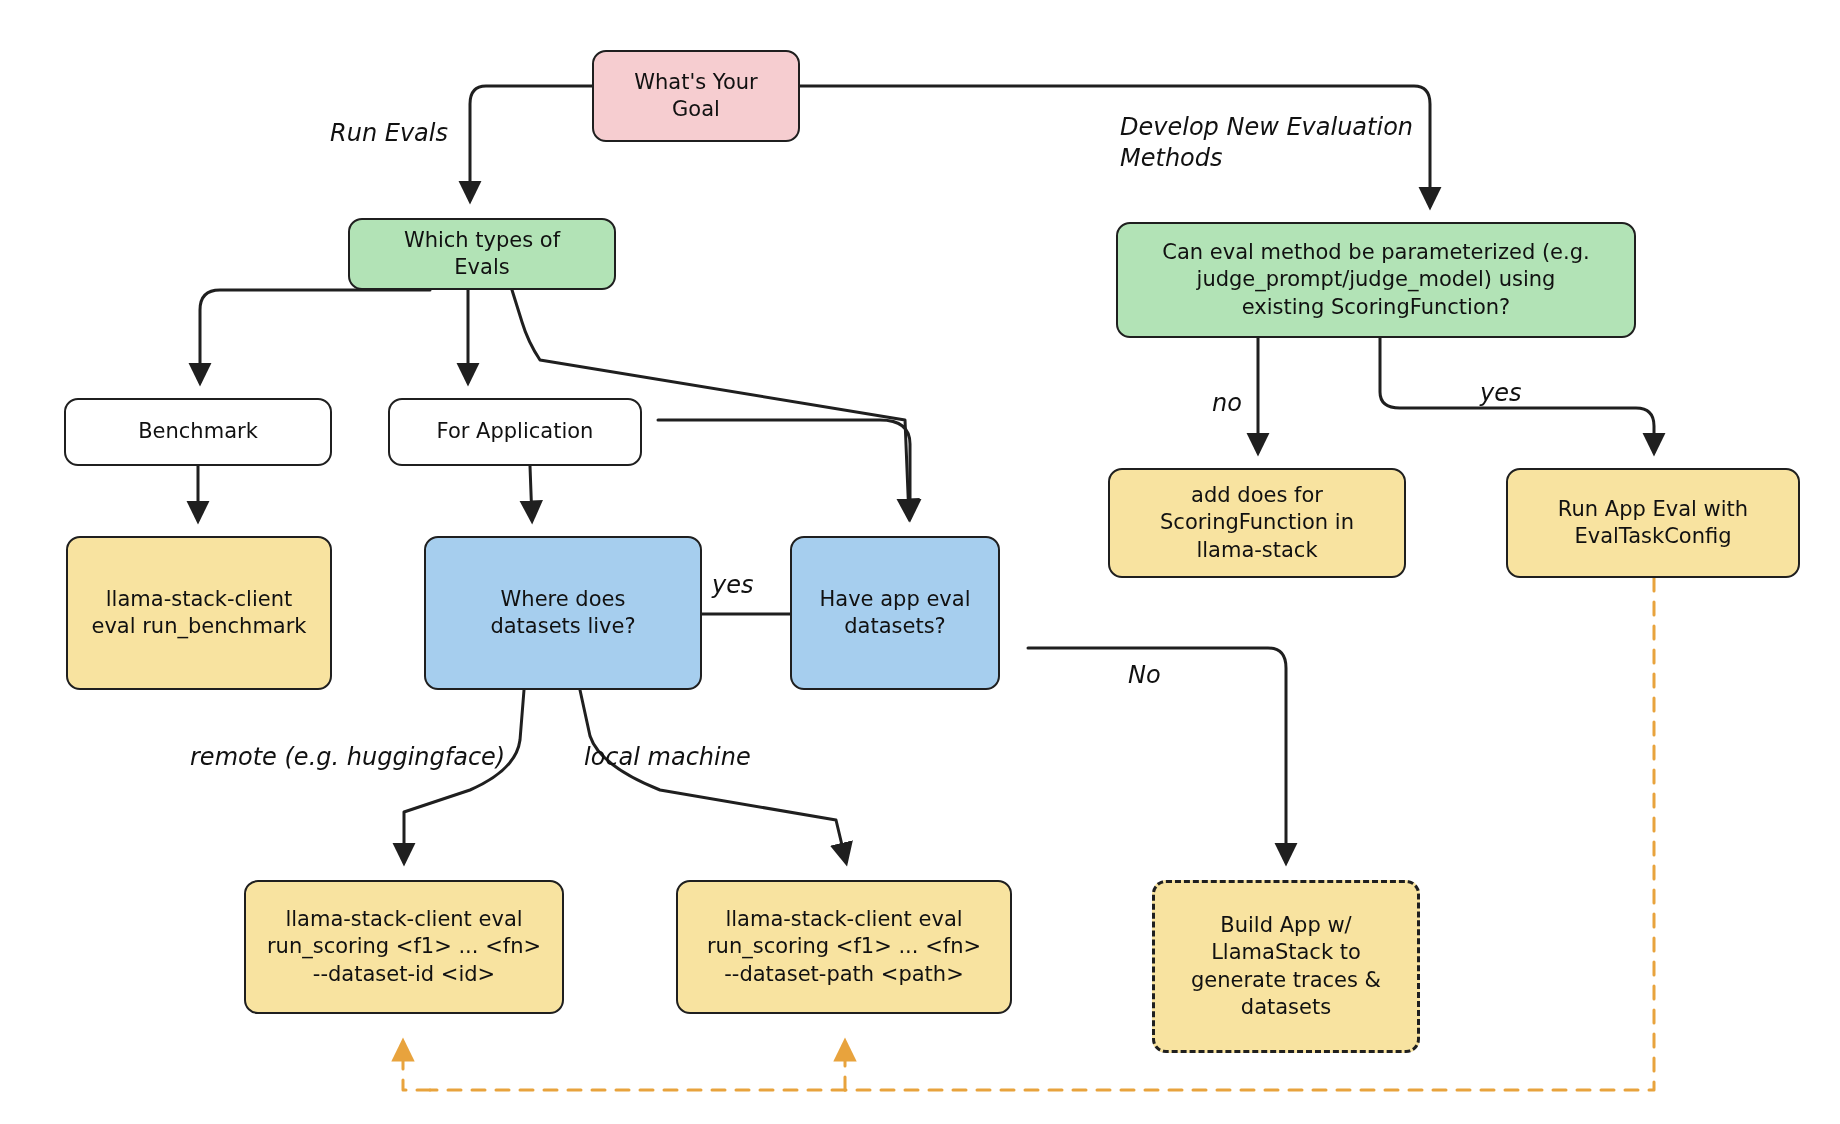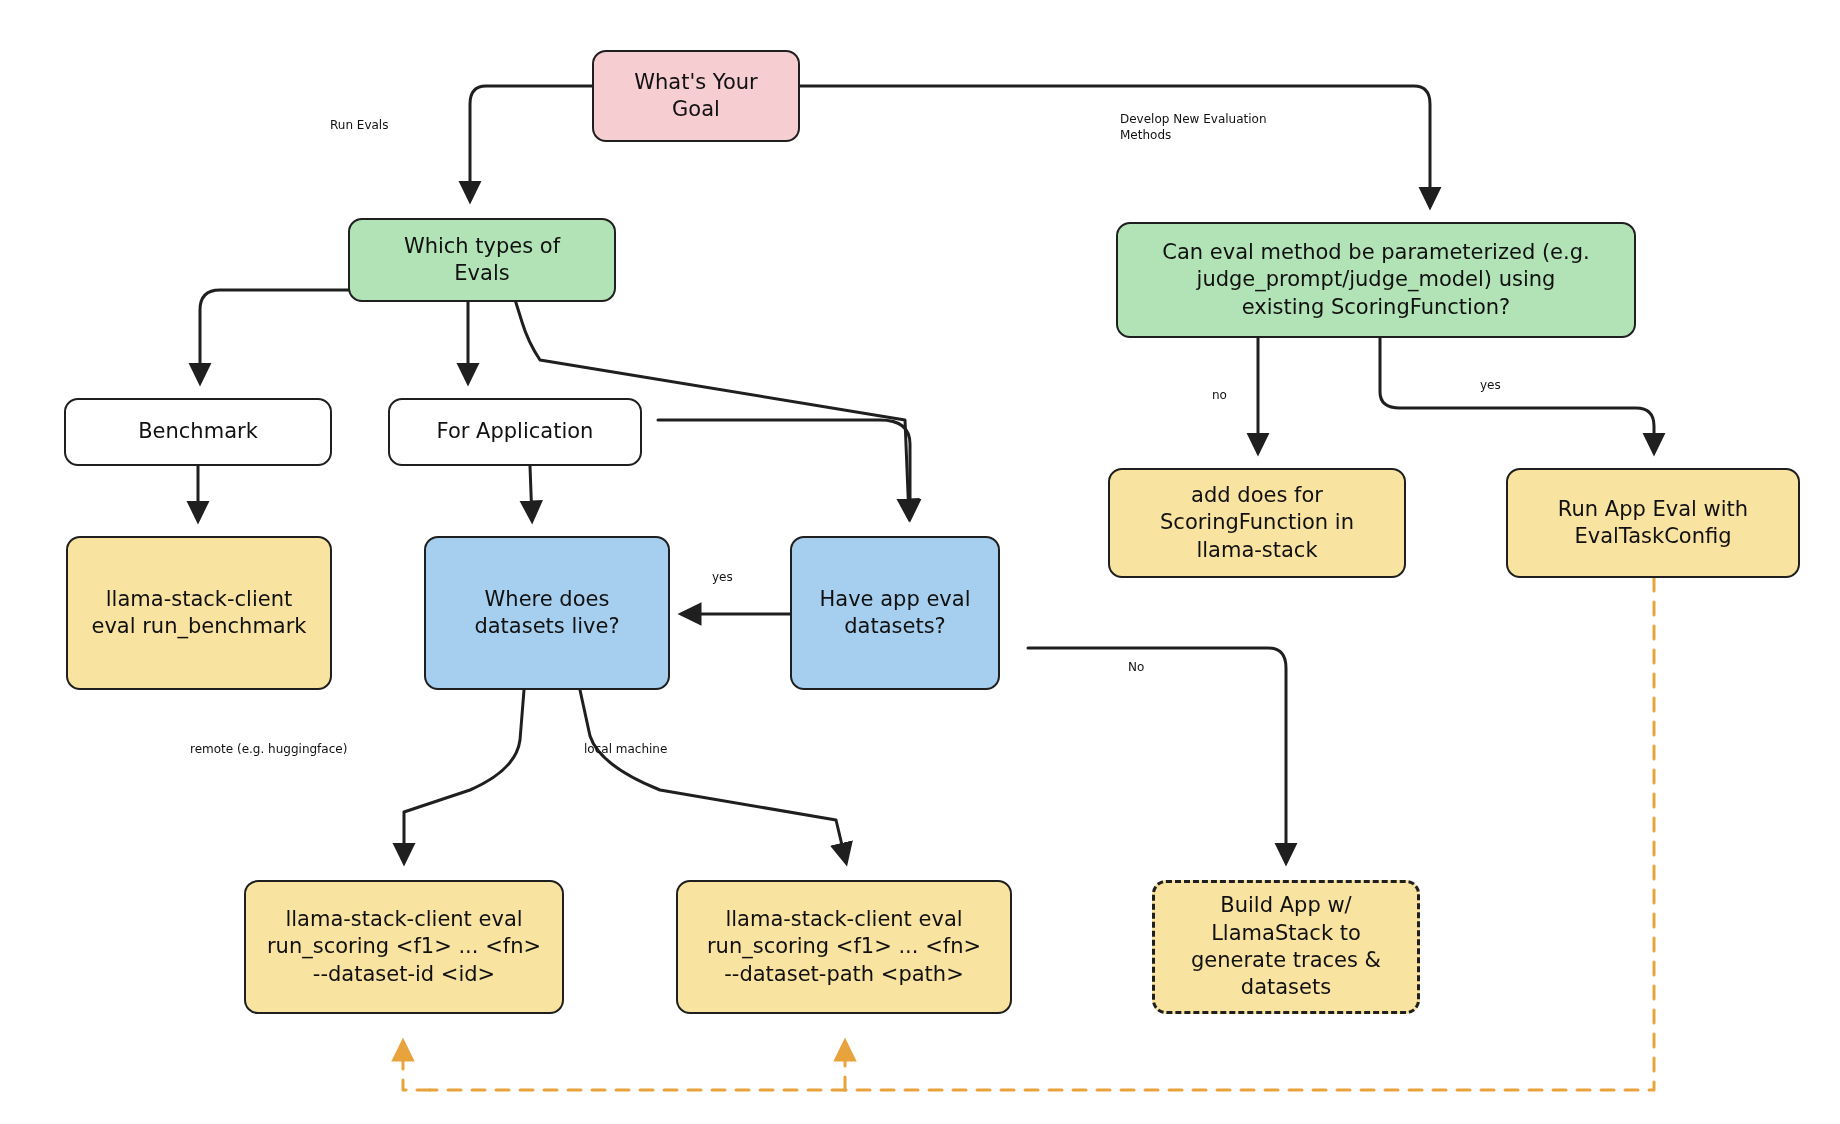--- a/index.html
+++ b/index.html
@@ -47,25 +47,26 @@
   .node.white  { background: #ffffff; }
   .node.yellow { background: #f8e3a0; }
   .node.blue   { background: #a6ceee; }
   .node.dashed {
     background: #f8e3a0;
     border-style: dashed;
     border-width: 3px;
   }
   .edge-label {
     position: absolute;
-    font-size: 12px;
+    font-size: 24px;
     color: #111111;
     white-space: pre-line;
     line-height: 1.3;
     font-family: "DejaVu Sans", sans-serif;
+    font-style: italic;
   }
 </style>
 </head>
 <body>
 
 <div id="canvas">
 
   <svg class="edges" viewBox="0 0 1840 1124">
     <defs>
       <marker id="arrow" markerWidth="9" markerHeight="9" refX="6.5" refY="4.5" orient="auto">
@@ -110,45 +111,45 @@
     <g stroke="#e8a33d" stroke-width="3" fill="none" stroke-dasharray="13 11" stroke-linecap="round" stroke-linejoin="round">
       <path d="M1654,578 L1654,1090 L845,1090"></path>
       <path d="M845,1090 L430,1090"></path>
       <path d="M845,1090 L845,1042" marker-end="url(#arrow-orange)"></path>
       <path d="M430,1090 L403,1090 L403,1042" marker-end="url(#arrow-orange)"></path>
     </g>
   </svg>
 
   <div class="node pink" style="left:592px; top:50px;  width:208px; height:92px;">What's Your
 Goal</div>
-  <div class="node green" style="left:348px; top:218px; width:268px; height:84px;">Which types of
+  <div class="node green" style="left:348px; top:218px; width:268px; height:72px;">Which types of
 Evals</div>
   <div class="node green" style="left:1116px; top:222px; width:520px; height:116px;">Can eval method be parameterized (e.g.
 judge_prompt/judge_model) using
 existing ScoringFunction?</div>
   <div class="node white" style="left:64px;  top:398px; width:268px; height:68px;">Benchmark</div>
   <div class="node white" style="left:388px; top:398px; width:254px; height:68px;">For Application</div>
   <div class="node yellow" style="left:1108px; top:468px; width:298px; height:110px;">add does for
 ScoringFunction in
 llama-stack</div>
   <div class="node yellow" style="left:1506px; top:468px; width:294px; height:110px;">Run App Eval with
 EvalTaskConfig</div>
   <div class="node yellow" style="left:66px;  top:536px; width:266px; height:154px;">llama-stack-client
 eval run_benchmark</div>
-  <div class="node blue" style="left:424px; top:536px; width:246px; height:154px;">Where does
+  <div class="node blue" style="left:424px; top:536px; width:278px; height:154px;">Where does
 datasets live?</div>
   <div class="node blue" style="left:790px; top:536px; width:210px; height:154px;">Have app eval
 datasets?</div>
   <div class="node yellow" style="left:244px; top:880px; width:320px; height:134px;">llama-stack-client eval
 run_scoring &lt;f1&gt; ... &lt;fn&gt;
 --dataset-id &lt;id&gt;</div>
   <div class="node yellow" style="left:676px; top:880px; width:336px; height:134px;">llama-stack-client eval
 run_scoring &lt;f1&gt; ... &lt;fn&gt;
 --dataset-path &lt;path&gt;</div>
-  <div class="node dashed" style="left:1152px; top:880px; width:268px; height:134px;">Build App w/
+  <div class="node dashed" style="left:1152px; top:880px; width:268px; height:173px;">Build App w/
 LlamaStack to
 generate traces &amp;
 datasets</div>
 
   <div class="edge-label" style="left:330px;  top:118px;">Run Evals</div>
   <div class="edge-label" style="left:1120px; top:112px;">Develop New Evaluation
 Methods</div>
   <div class="edge-label" style="left:1212px; top:388px;">no</div>
   <div class="edge-label" style="left:1480px; top:378px;">yes</div>
   <div class="edge-label" style="left:712px;  top:570px;">yes</div>

